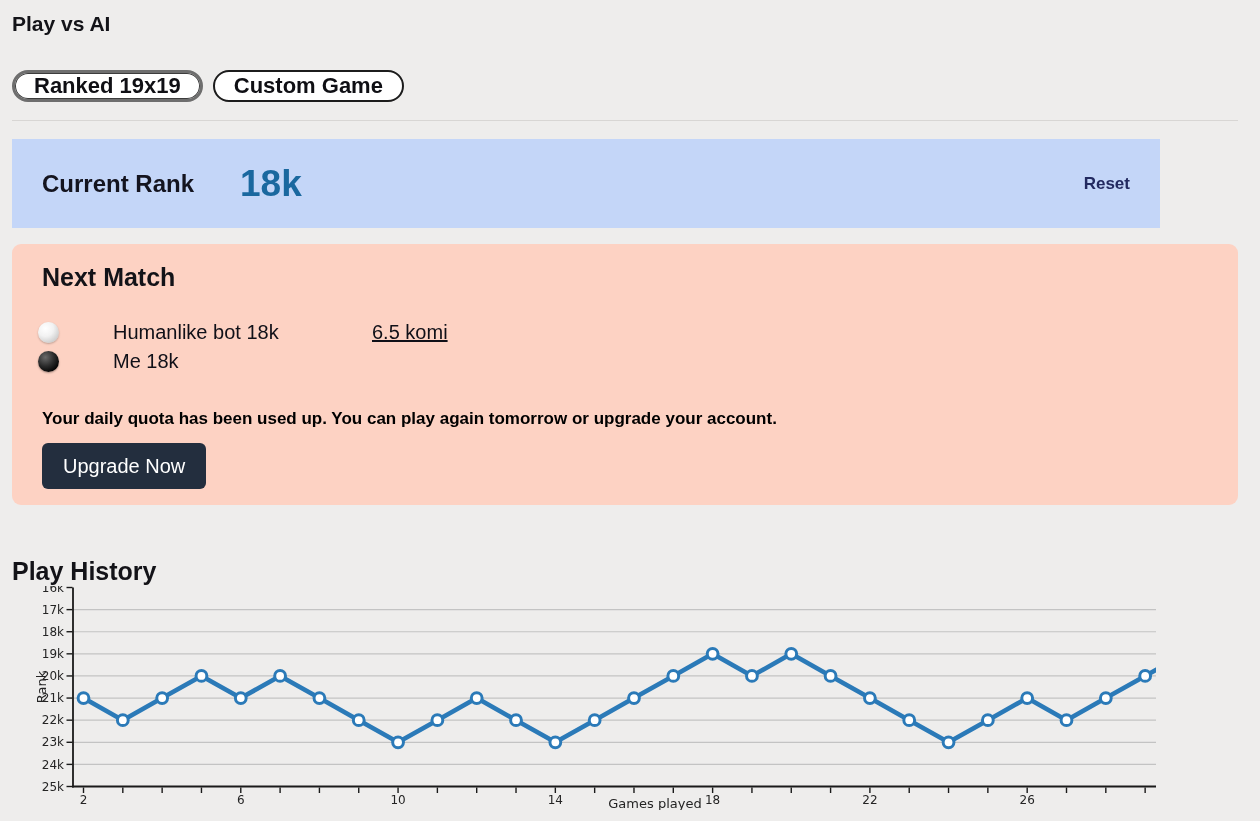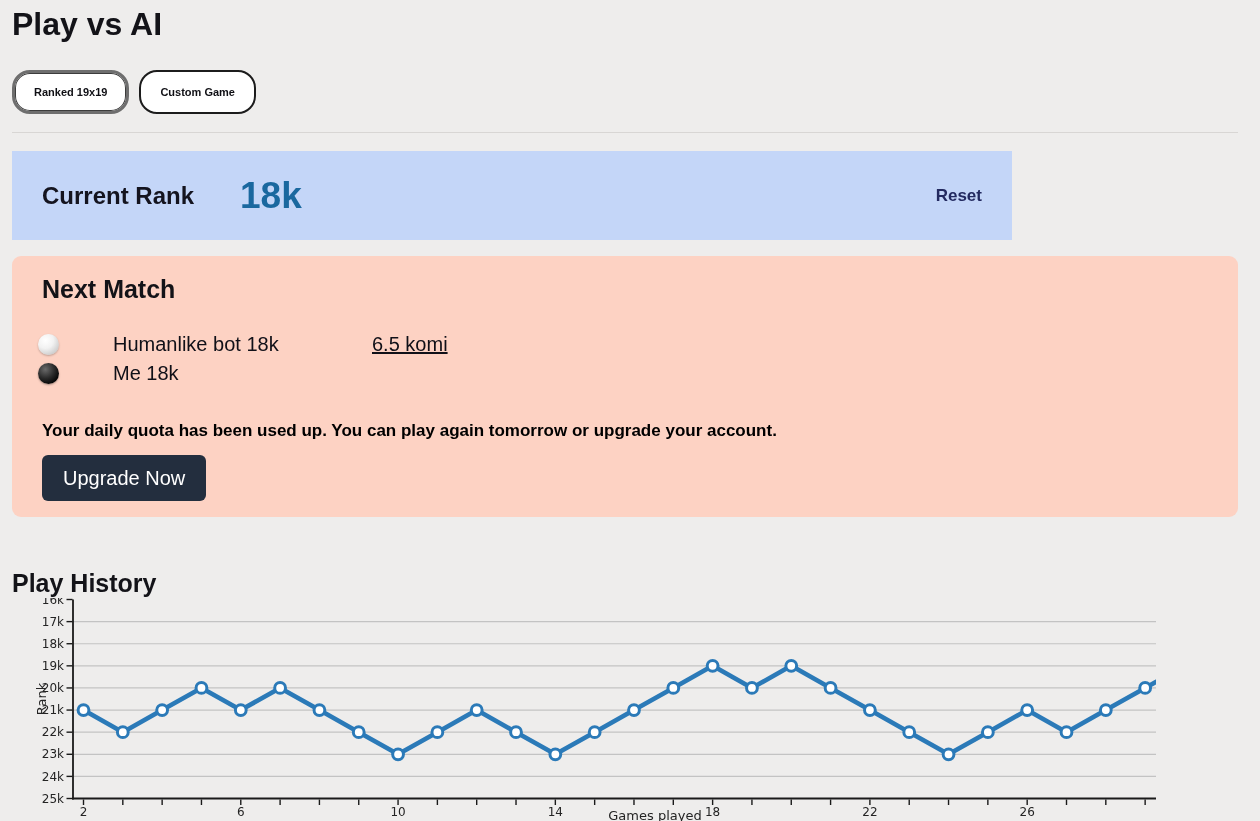--- a/index.html
+++ b/index.html
@@ -6,37 +6,37 @@
   html, body {
     width: 1260px; height: 821px; overflow: hidden;
     background: #eeedec;
     font-family: "Liberation Sans", sans-serif;
     color: #15151c;
   }
   .page { padding-left: 12px; width: 1260px; }
 
   h1.page-title {
     margin-top: 8px;
-    font-size: 32px; font-weight: 700; line-height: 32px; color: #131318;
+    font-size: 21px; font-weight: 700; line-height: 32px; color: #131318;
   }
 
   .tabs { margin-top: 30px; display: flex; gap: 10px; align-items: center; }
   .tab-btn {
-    height: 44px; border-radius: 18px; background: #ffffff;
+    height: 32px; border-radius: 18px; background: #ffffff;
     border: 2px solid #1c1c1c; padding: 0 19px;
     font-family: "Liberation Sans", sans-serif;
-    font-size: 11px; font-weight: 700; color: #0f0f14;
+    font-size: 22px; font-weight: 700; color: #0f0f14;
     display: inline-flex; align-items: center; cursor: pointer;
   }
   .tab-btn.selected { border: 3px solid #6e6e6e; box-shadow: inset 0 0 0 1px #3c3c3c; }
 
   .divider { margin-top: 18px; width: 1226px; height: 1px; background: #d8d6d4; border: none; }
 
   .rank-banner {
-    margin-top: 18px; width: 1000px; height: 89px;
+    margin-top: 18px; width: 1148px; height: 89px;
     background: #c4d6f8; display: flex; align-items: center;
   }
   .rank-banner .rank-label { margin-left: 30px; font-size: 24px; font-weight: 700; color: #14141f; }
   .rank-banner .rank-value { margin-left: 46px; font-size: 37px; font-weight: 700; color: #1a689f; }
   .rank-banner .reset-link {
     margin-left: auto; margin-right: 30px;
     font-size: 17px; font-weight: 700; color: #232a60;
     background: none; border: none; cursor: pointer;
     font-family: "Liberation Sans", sans-serif;
   }

